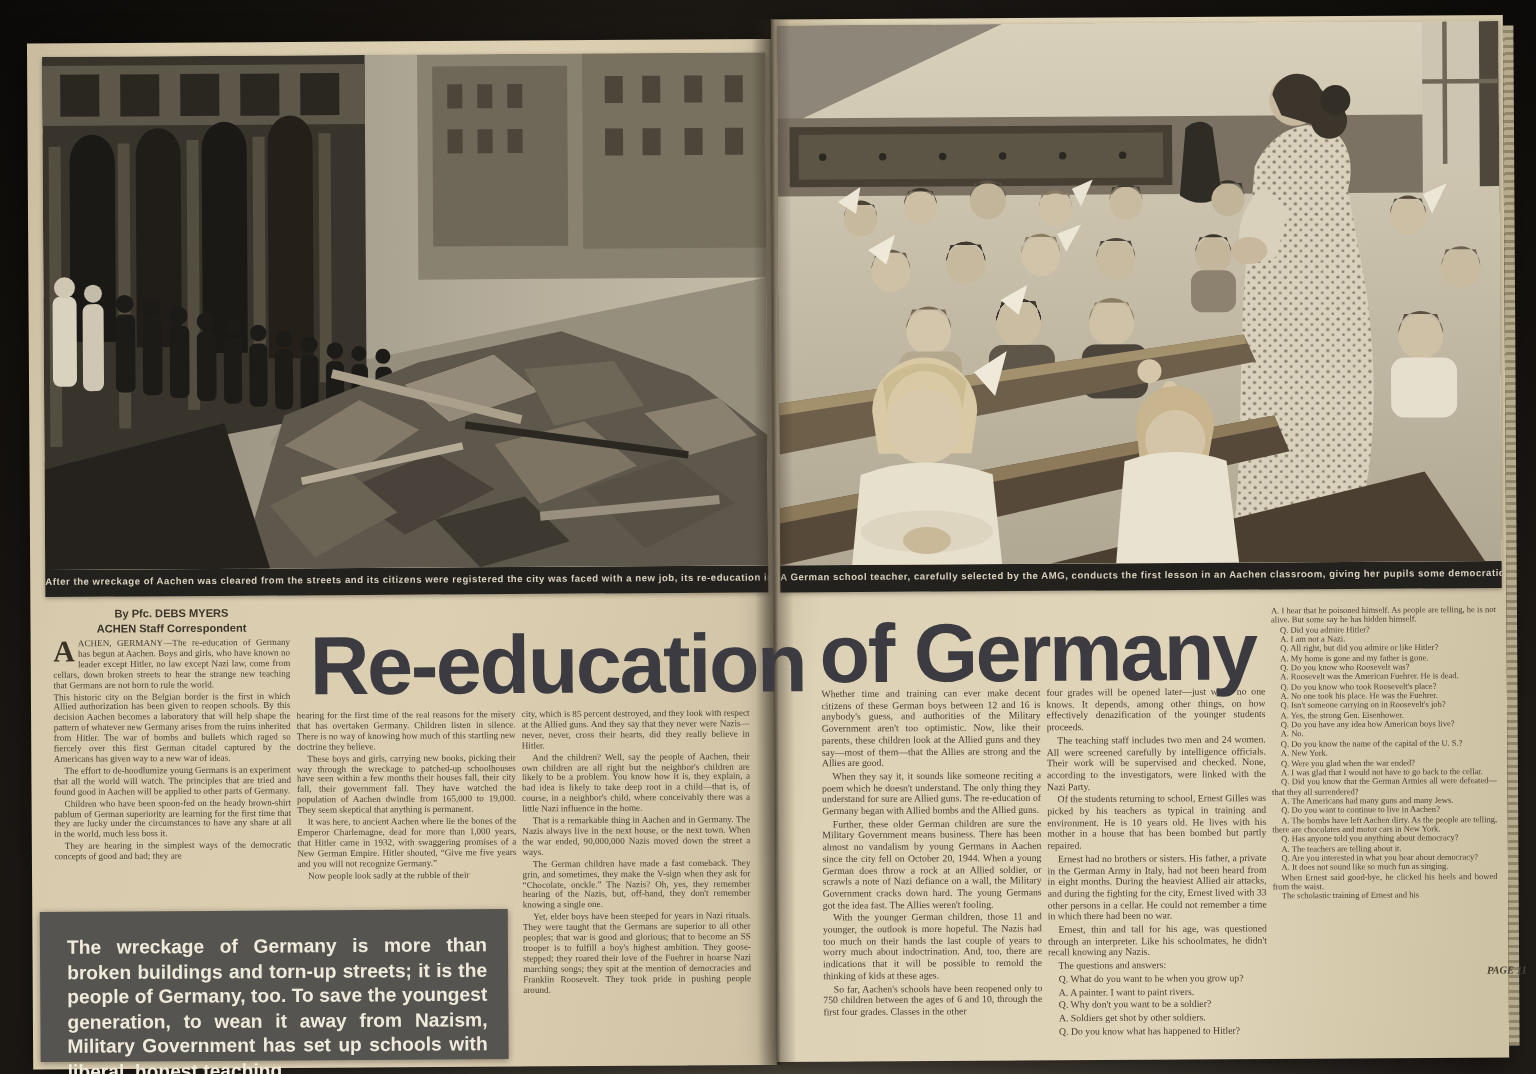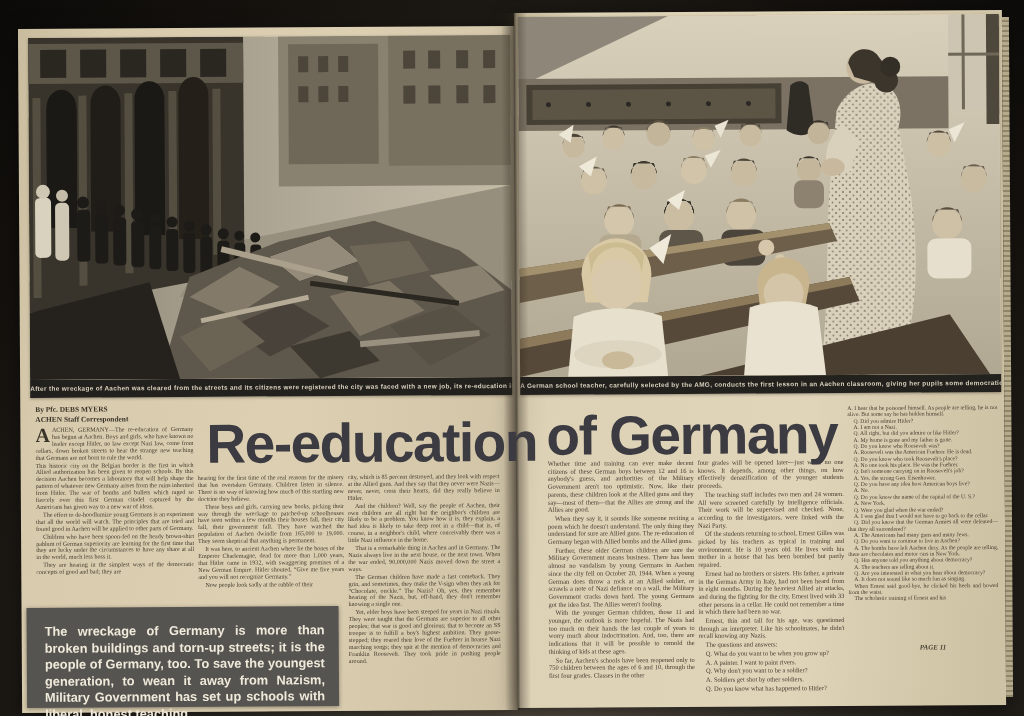--- a/index.html
+++ b/index.html
@@ -25,22 +25,22 @@
   .caption-bar{background:var(--caption-bar);color:var(--caption-text);
     font-family:"Liberation Sans",sans-serif;font-size:6.4px;font-weight:bold;
     letter-spacing:.35px;text-align:center;line-height:18px;height:18px;
     white-space:nowrap;overflow:hidden;}
 
   .headline{position:absolute;font-family:"Liberation Sans",sans-serif;font-weight:bold;
     color:var(--headline-ink);font-size:55px;letter-spacing:-1.5px;z-index:40;white-space:nowrap;}
   .headline-left{left:190px;top:400px;}
   .headline-right{left:530px;top:394px;}
 
-  .byline{position:absolute;left:19px;top:392px;width:158px;text-align:left;
-    font-family:Liberation Serif, serif;font-weight:bold;font-size:7.4px;
+  .byline{position:absolute;left:19px;top:392px;width:158px;text-align:center;
+    font-family:Liberation Sans, sans-serif;font-weight:bold;font-size:7.4px;
     color:#3c352a;line-height:9.5px;z-index:5;}
 
   .col{position:absolute;color:var(--ink);text-align:justify;overflow:hidden;z-index:5;}
   .col p{margin:0 0 1px 0;text-indent:7px;}
   .col p:first-child{text-indent:0;}
   .lead-wrap{margin:0;}
   .dropcap{float:left;font-size:20px;line-height:15px;font-weight:bold;margin:1px 2px 0 0;color:#3a3328;}
 
   .l-col{font-size:6.1px;line-height:6.9px;}
   .col-l1{left:19px;top:414px;width:158px;height:182px;}
@@ -53,21 +53,21 @@
   .col-r3{left:831px;top:397px;width:150px;height:258px;font-size:5.7px;line-height:6.35px;}
   .col-r3 p{text-indent:6px;margin:0;}
   .col-r3 p:first-child{text-indent:0;}
 
   .pull-quote{position:absolute;left:9px;top:595px;width:280px;height:72px;
     background:var(--quote-box);color:var(--quote-text);z-index:6;
     font-family:"Liberation Sans",sans-serif;font-weight:bold;font-size:12.8px;
     line-height:16.5px;padding:16px 14px 12px 18px;text-align:justify;
     box-shadow:0 1px 4px rgba(20,16,10,.4);}
 
-  .page-num{position:absolute;left:902px;top:636px;width:46px;text-align:left;
+  .page-num{position:absolute;left:954px;top:636px;width:46px;text-align:right;
     font-style:italic;font-weight:bold;font-size:7px;color:#4a4234;z-index:5;}
 </style>
 </head>
 <body>
 
 <div class="scene">
   <div class="magazine">
 
     <div class="page page-left"></div>
     <div class="page page-right"></div>

